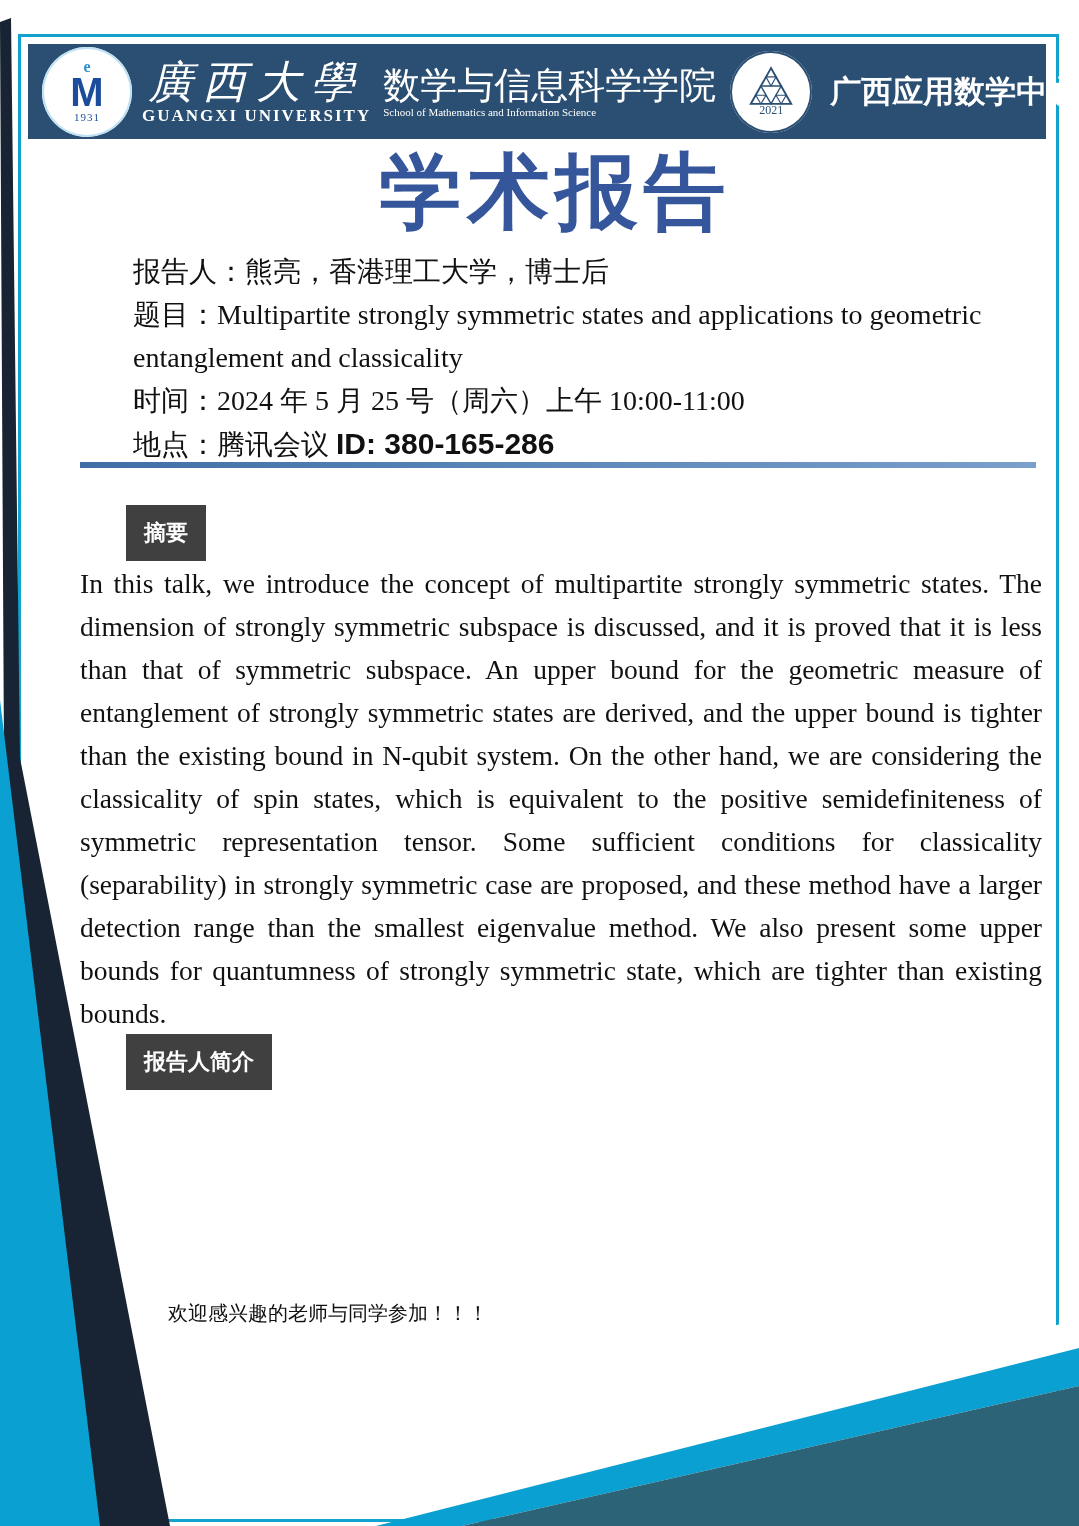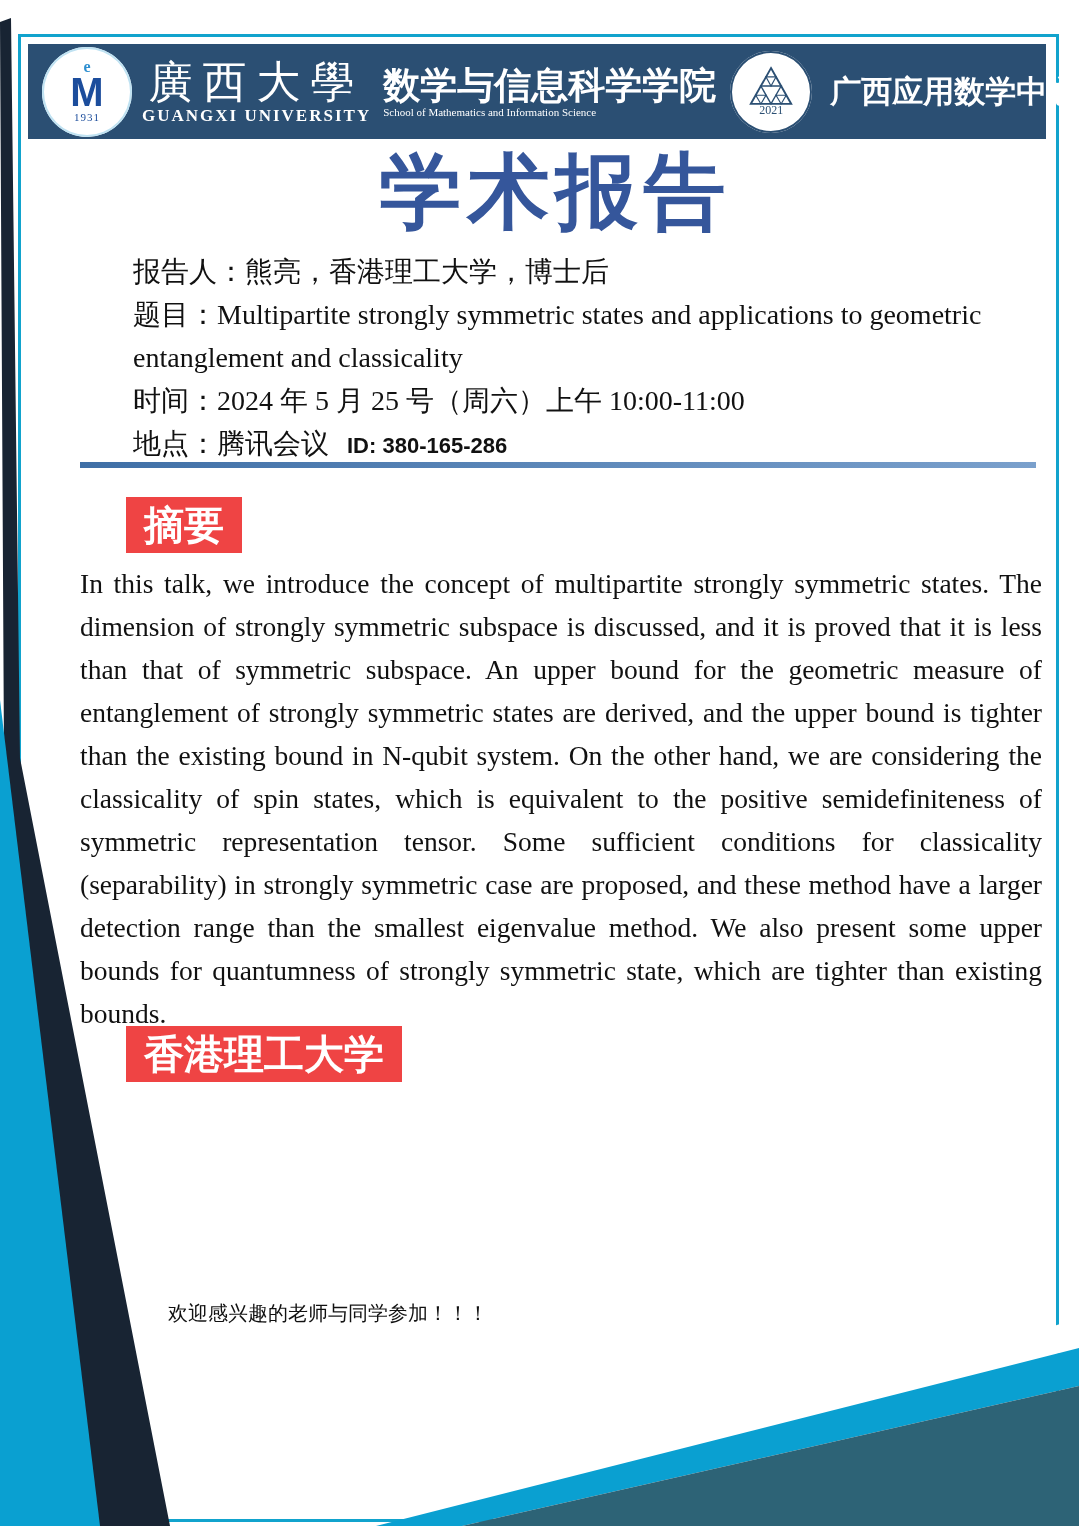--- a/index.html
+++ b/index.html
@@ -12,49 +12,49 @@
   .header-bar{left:28px;top:44px;width:1018px;height:95px;background:#2b4f73;
               display:flex;align-items:center;}
   .seal{border-radius:50%;background:#ffffff;display:flex;flex-direction:column;
         align-items:center;justify-content:center;flex:0 0 auto;}
   .seal-left{width:90px;height:90px;margin-left:14px;box-shadow:0 0 0 2px #bfe2f2 inset;}
   .seal-left .m{font-family:"Liberation Sans",sans-serif;font-weight:bold;font-size:40px;
                 color:#1c4d9c;line-height:38px;}
   .seal-left .swirl{color:#2e8fd0;font-size:16px;line-height:12px;font-weight:bold;}
   .seal-left .yr{font-size:11px;color:#1c4d9c;letter-spacing:1px;}
   .uni-col{margin-left:10px;color:#fff;text-align:center;flex:0 0 auto;}
-  .uni-cn{font-size:44px;letter-spacing:10px;line-height:48px;
+  .uni-cn{font-size:44px;font-style:italic;letter-spacing:10px;line-height:48px;
           font-family:"DejaVu Serif",serif;}
   .uni-en{font-size:17px;font-weight:bold;letter-spacing:2px;
           font-family:"Liberation Serif",serif;}
   .school-col{margin-left:12px;color:#fff;flex:0 0 auto;}
-  .school-cn{font-family:"Liberation Sans","DejaVu Sans",sans-serif;font-weight:bold;
+  .school-cn{font-family:"Liberation Sans","DejaVu Sans",sans-serif;font-weight:normal;
              font-size:37px;line-height:40px;}
   .school-en{font-family:Liberation Serif, serif;font-size:11px;}
   .seal-right{width:82px;height:82px;margin-left:14px;box-shadow:0 0 0 2px #2b4f73 inset;}
   .seal-right .yr{font-size:12px;color:#2b4f73;font-weight:normal;margin-top:-4px;}
   .center-name{margin-left:18px;color:#fff;font-family:"Liberation Sans","DejaVu Sans",sans-serif;
                font-weight:bold;font-size:31px;white-space:nowrap;}
 
   
   .main-title{left:0;top:142px;width:1079px;text-align:center;color:#35569b;
               font-family:"Liberation Sans","DejaVu Sans",sans-serif;font-weight:900;
               font-size:82px;letter-spacing:6px;line-height:100px;padding-left:16px;}
 
   
   .info-block{left:133px;top:250px;width:905px;font-size:28px;line-height:43px;}
   .info-line{white-space:nowrap;}
   .loc-id{font-family:"Liberation Sans","DejaVu Sans",sans-serif;font-weight:bold;
-          font-size:22px;letter-spacing:0px;margin-left:11px;}
+          font-size:30px;letter-spacing:0px;}
   .separator{left:80px;top:462px;width:956px;height:6px;
              background:linear-gradient(to right,#3f6fa6,#7aa0cc);}
 
   
-  .sec-box{background:#ef4444;color:#ffffff;font-family:"Liberation Sans","DejaVu Sans",sans-serif;
-           font-size:40px;font-weight:bold;display:inline-block;padding:8px 18px;line-height:40px;}
+  .sec-box{background:#404040;color:#ffffff;font-family:"Liberation Sans","DejaVu Sans",sans-serif;
+           font-size:22px;font-weight:bold;display:inline-block;padding:8px 18px;line-height:40px;margin-top:8px;}
   .sec-abstract{left:126px;top:497px;}
   .sec-bio{left:126px;top:1026px;}
 
   
   .abstract-body{left:80px;top:562px;width:962px;font-size:27.5px;line-height:43px;
                  text-align:justify;}
   .bio-body{left:80px;top:1112px;width:962px;font-size:27.5px;line-height:45px;
             text-align:justify;text-indent:88px;}
   .welcome-line{left:80px;top:1292px;width:962px;font-size:20px;line-height:43px;
                 text-indent:88px;}
@@ -108,16 +108,16 @@
     <div class="info-line">entanglement and classicality</div>
     <div class="info-line">时间：2024 年 5 月 25 号（周六）上午 10:00-11:00</div>
     <div class="info-line"><span>地点：腾讯会议  </span><span class="loc-id">ID: 380-165-286</span></div>
   </div>
 
   <div class="content separator"></div>
 
   <div class="content sec-box sec-abstract">摘要</div>
   <div class="content abstract-body">In this talk, we introduce the concept of multipartite strongly symmetric states. The dimension of strongly symmetric subspace is discussed, and it is proved that it is less than that of symmetric subspace. An upper bound for the geometric measure of entanglement of strongly symmetric states are derived, and the upper bound is tighter than the existing bound in N-qubit system. On the other hand, we are considering the classicality of spin states, which is equivalent to the positive semidefiniteness of symmetric representation tensor. Some sufficient conditions for classicality (separability) in strongly symmetric case are proposed, and these method have a larger detection range than the smallest eigenvalue method. We also present some upper bounds for quantumness of strongly symmetric state, which are tighter than existing bounds.</div>
 
-  <div class="content sec-box sec-bio">香港理工大学</div>
+  <div class="content sec-box sec-bio">报告人简介</div>
   <div class="content welcome-line">欢迎感兴趣的老师与同学参加！！！</div>
 
 </div>
 
 </body></html>

